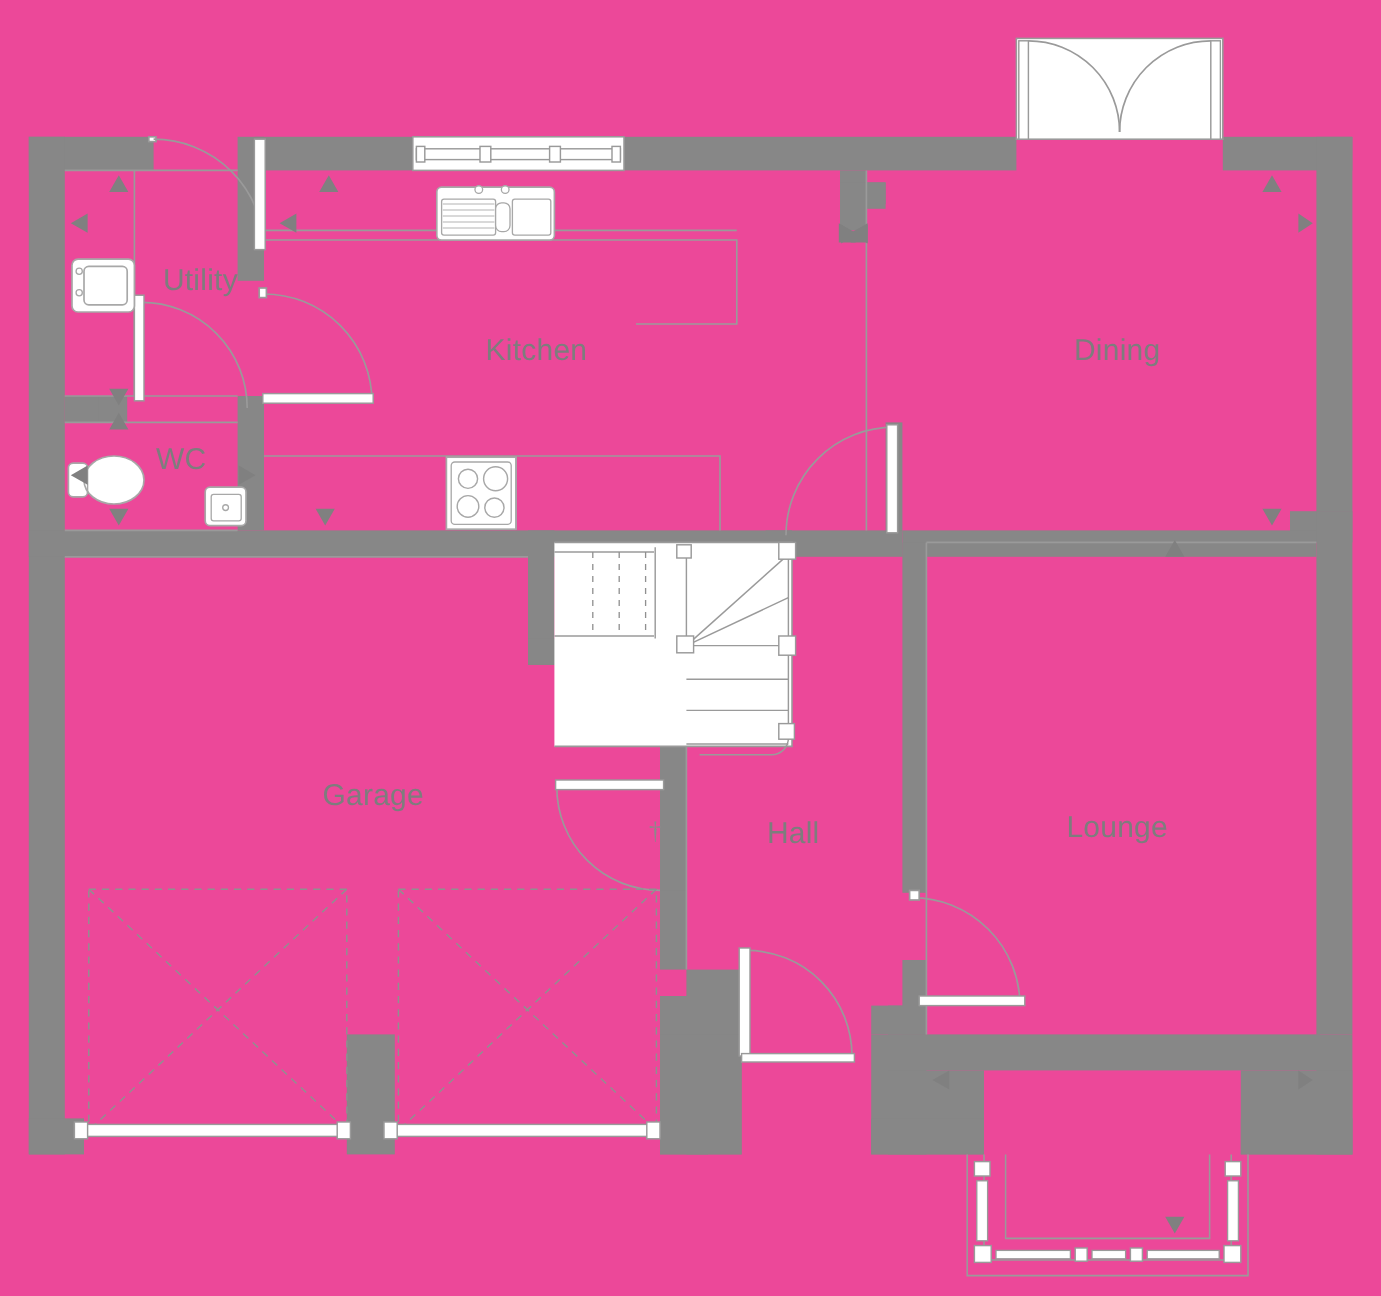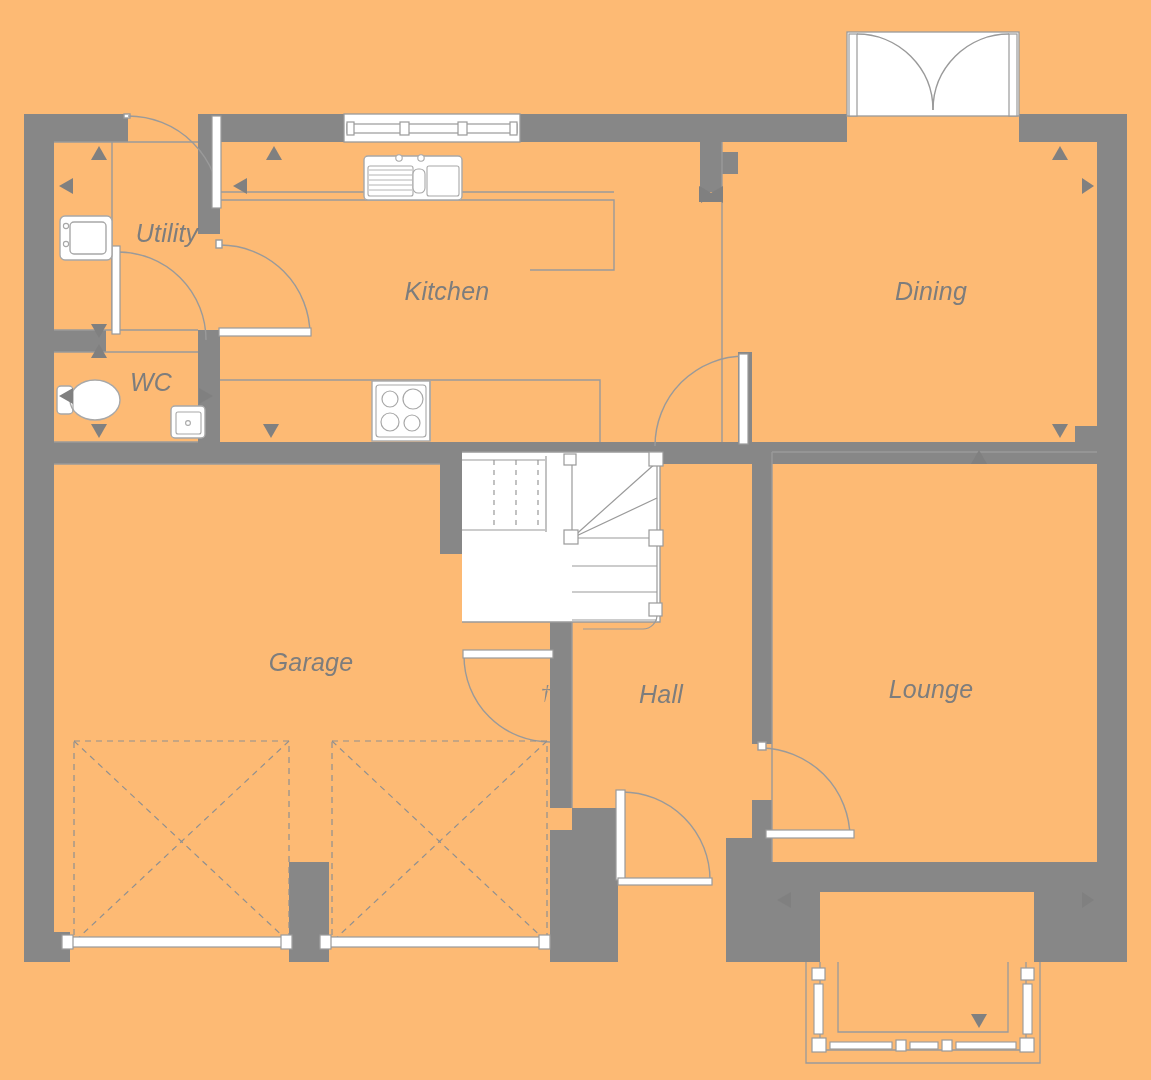--- a/index.html
+++ b/index.html
@@ -1,21 +1,21 @@
 <!DOCTYPE html>
 <html><head>
 <meta charset="utf-8">
 <title>Floor Plan</title>
 <style>
   html,body{margin:0;padding:0;background:#ffffff;}
   body{
     font-family:"Liberation Sans", sans-serif;
     width:1151px;height:1080px;overflow:hidden;
   }
-  #plan-root{position:relative;width:1151px;height:1080px;background:#fdba74;font-style:italic;}
+  #plan-root{position:relative;width:1151px;height:1080px;background:#ec4899;}
   #floorplan-svg{display:block;width:1151px;height:1080px;}
   .room-label{
     font-family:"Liberation Sans", sans-serif;
     font-size:25px;
     fill:#7d7d7d;
     text-anchor:middle;
     dominant-baseline:middle;
     letter-spacing:0.2px;
   }
   .marker-label{

